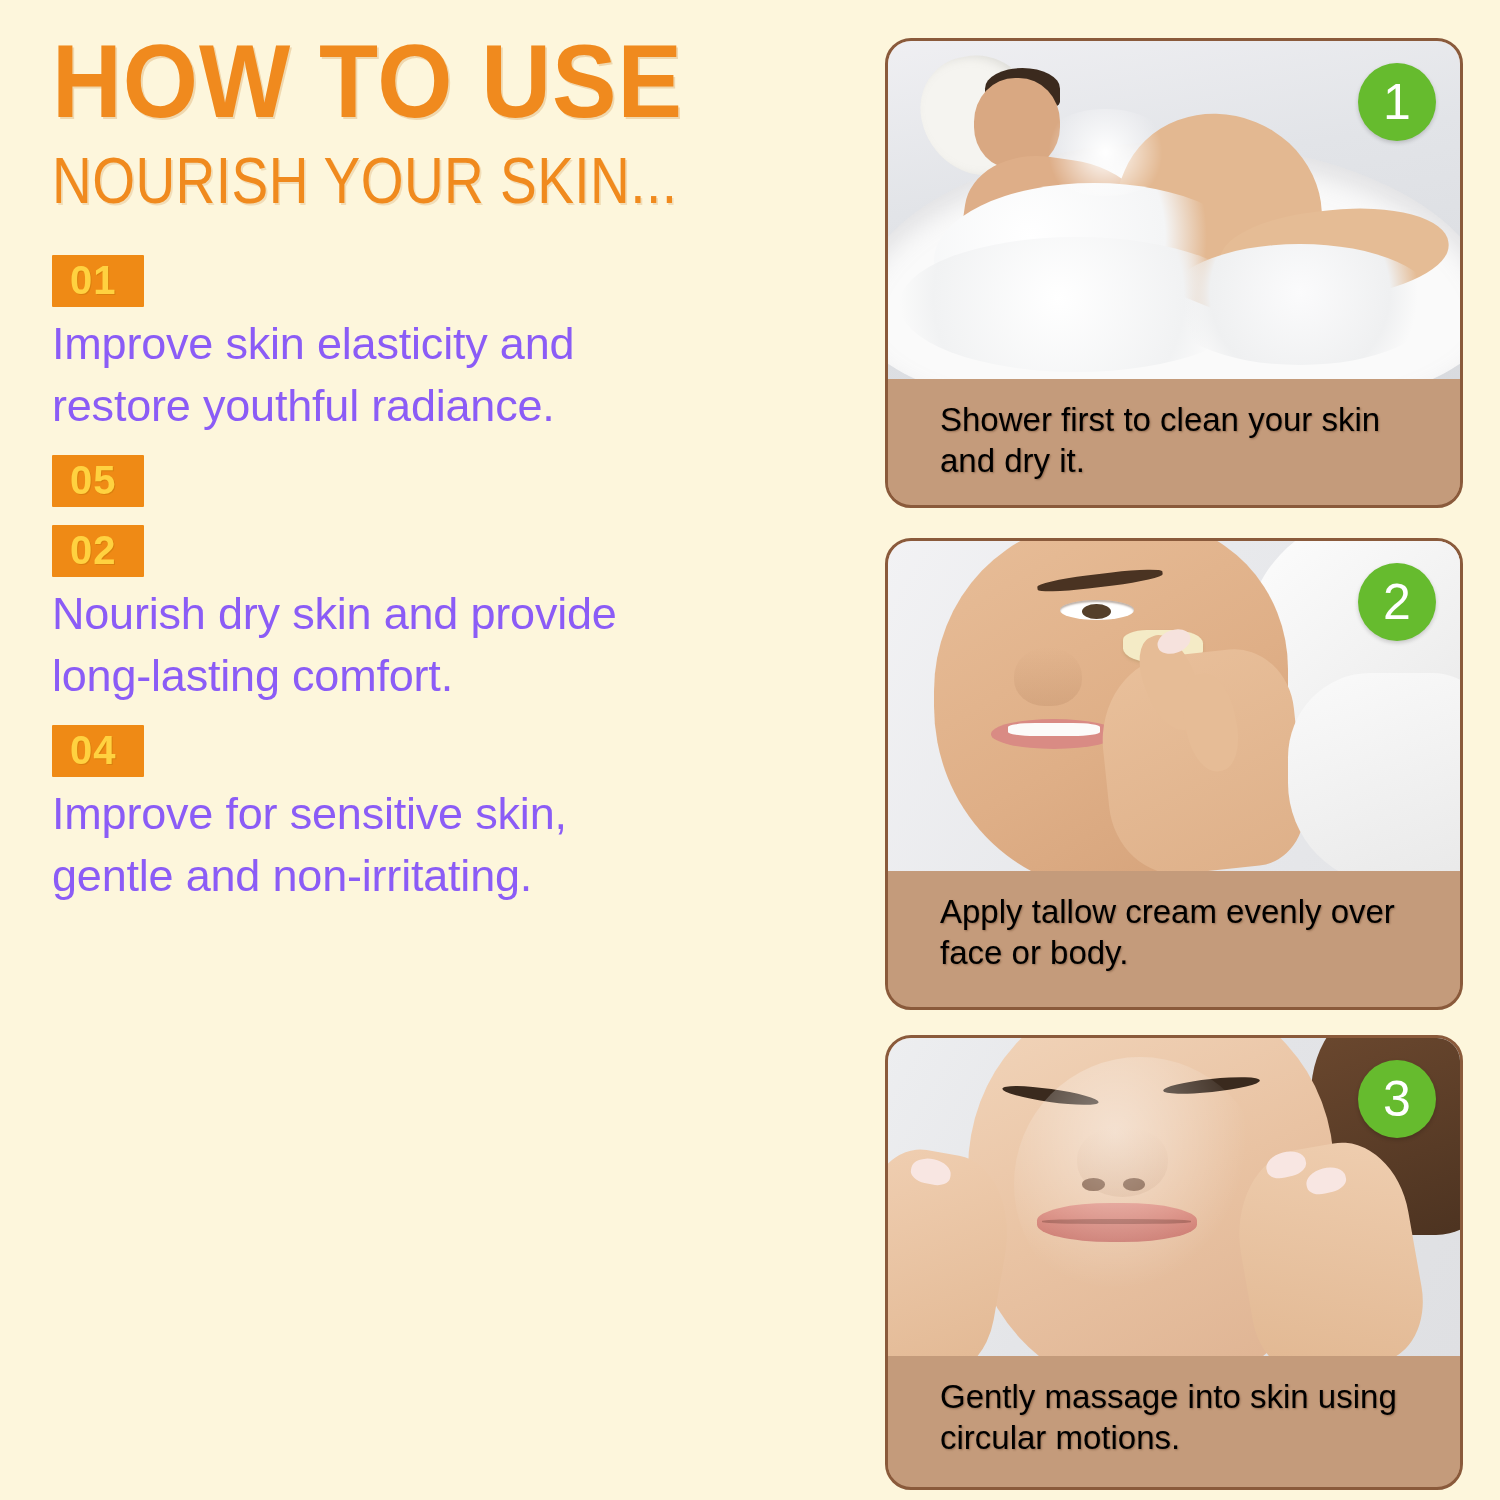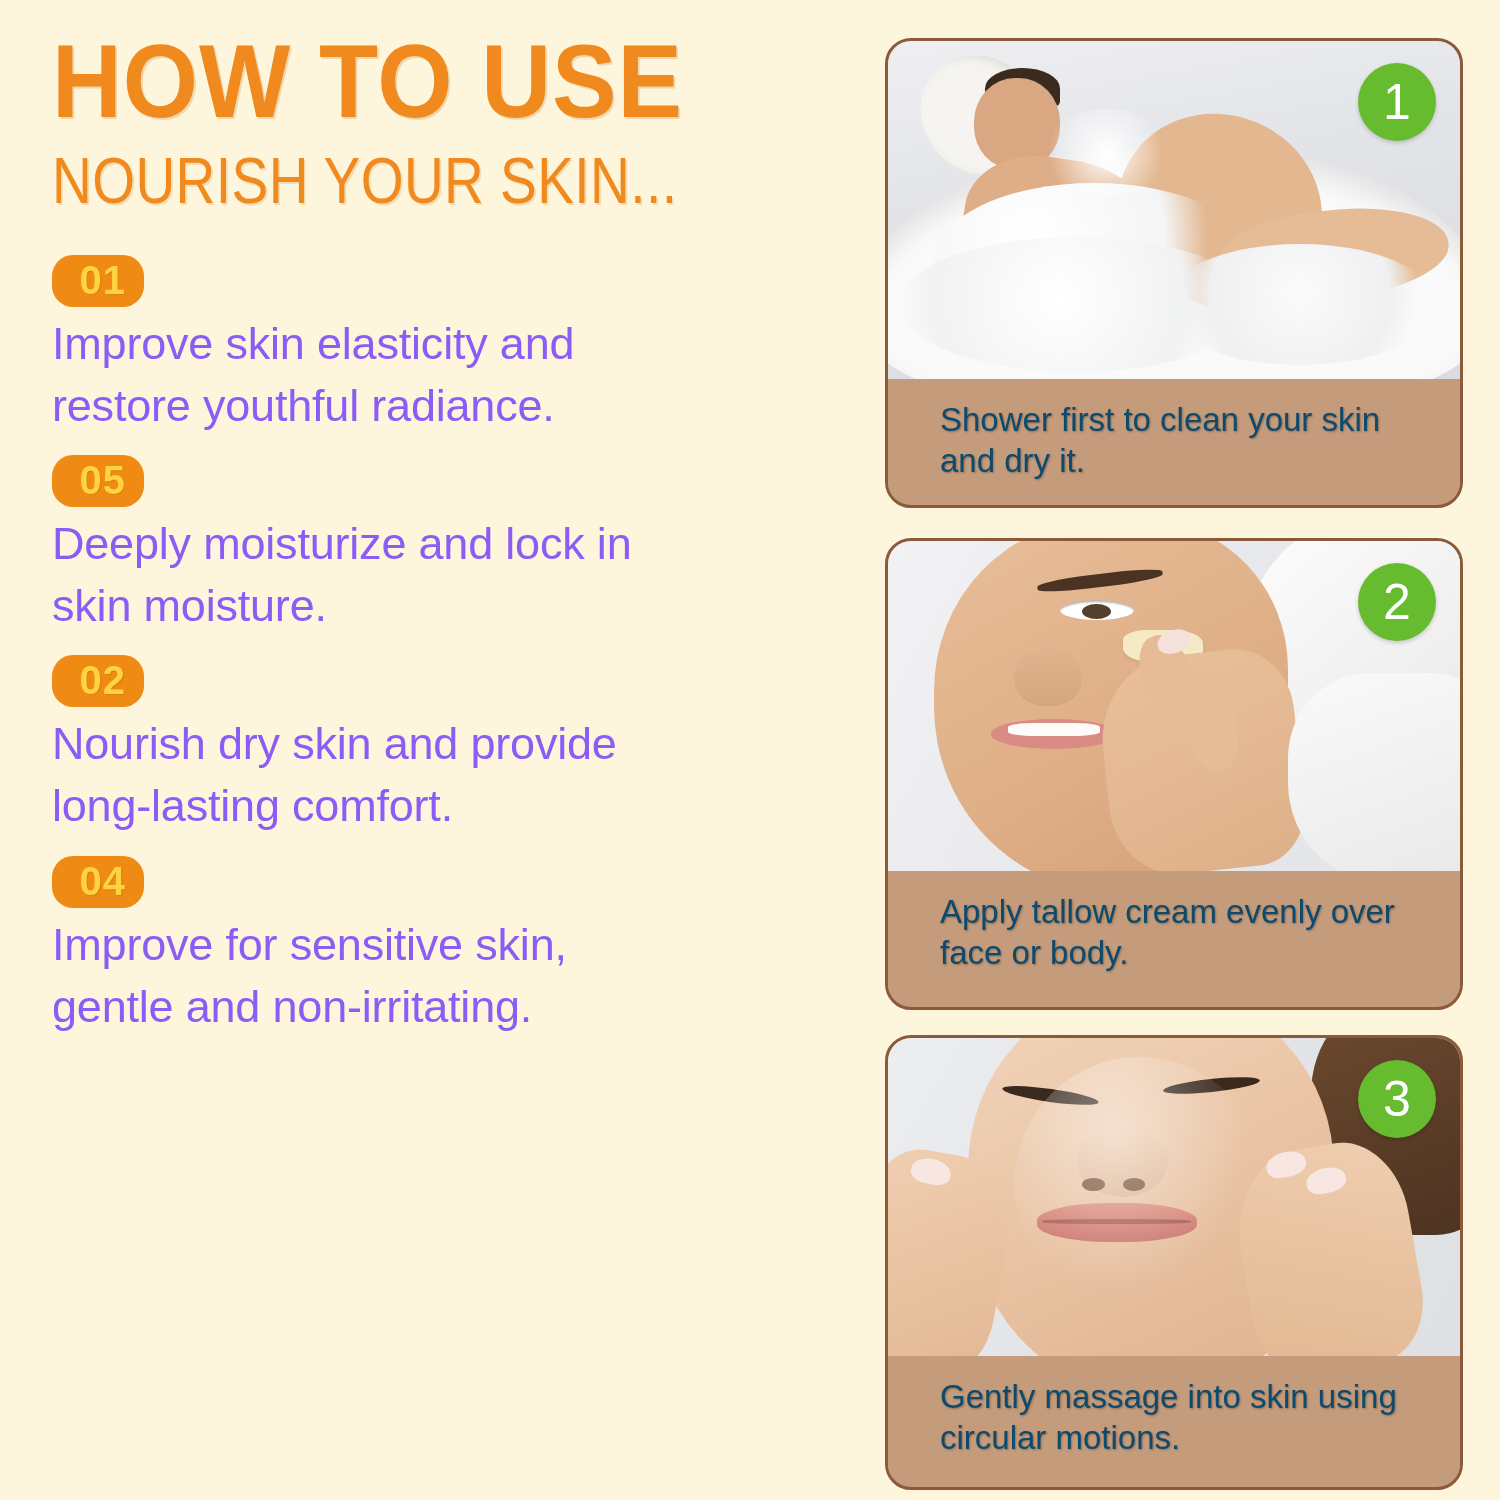--- a/index.html
+++ b/index.html
@@ -43,24 +43,24 @@
     text-shadow:2px 2px 0 rgba(190,110,20,0.18);
   }
 
   .feature-list { margin-top:40px; }
 
   .feature { margin-bottom:18px; }
 
   .feature-badge {
     display:inline-block;
     background:#EF8A15;
-    border-radius:21px;
+    border-radius:1px;
     padding:4px 18px 6px 18px;
     min-width:92px;
-    text-align:right;
+    text-align:left;
   }
   .feature-badge-num {
     color:#FFD240;
     font-weight:bold;
     font-size:40px;
     line-height:1.05;
     letter-spacing:1px;
     text-shadow:1px 1px 0 rgba(180,110,0,0.35);
   }
 
@@ -98,21 +98,21 @@
     position:relative;
     width:100%;
     overflow:hidden;
   }
   .c1 .step-photo { height:338px; }
   .c2 .step-photo { height:330px; }
   .c3 .step-photo { height:318px; }
 
   .step-caption {
     background:#C49B7B;
-    color:#0c4a6e;
+    color:#000000;
     font-size:33px;
     line-height:1.25;
     padding:20px 24px 18px 52px;
     font-weight:normal;
     text-shadow:1px 1px 2px rgba(90,55,30,0.45);
   }
 
   .step-number {
     position:absolute;
     right:24px; top:22px;
@@ -337,21 +337,20 @@
       <div class="feature-badge">
         <span class="feature-badge-num">01</span>
       </div>
       <div class="feature-text">Improve skin elasticity and restore youthful radiance.</div>
     </div>
 
     <div class="feature">
       <div class="feature-badge">
         <span class="feature-badge-num">05</span>
       </div>
-      <div class="feature-text">Deeply moisturize and lock in skin moisture.</div>
     </div>
 
     <div class="feature">
       <div class="feature-badge">
         <span class="feature-badge-num">02</span>
       </div>
       <div class="feature-text">Nourish dry skin and provide long-lasting comfort.</div>
     </div>
 
     <div class="feature">

